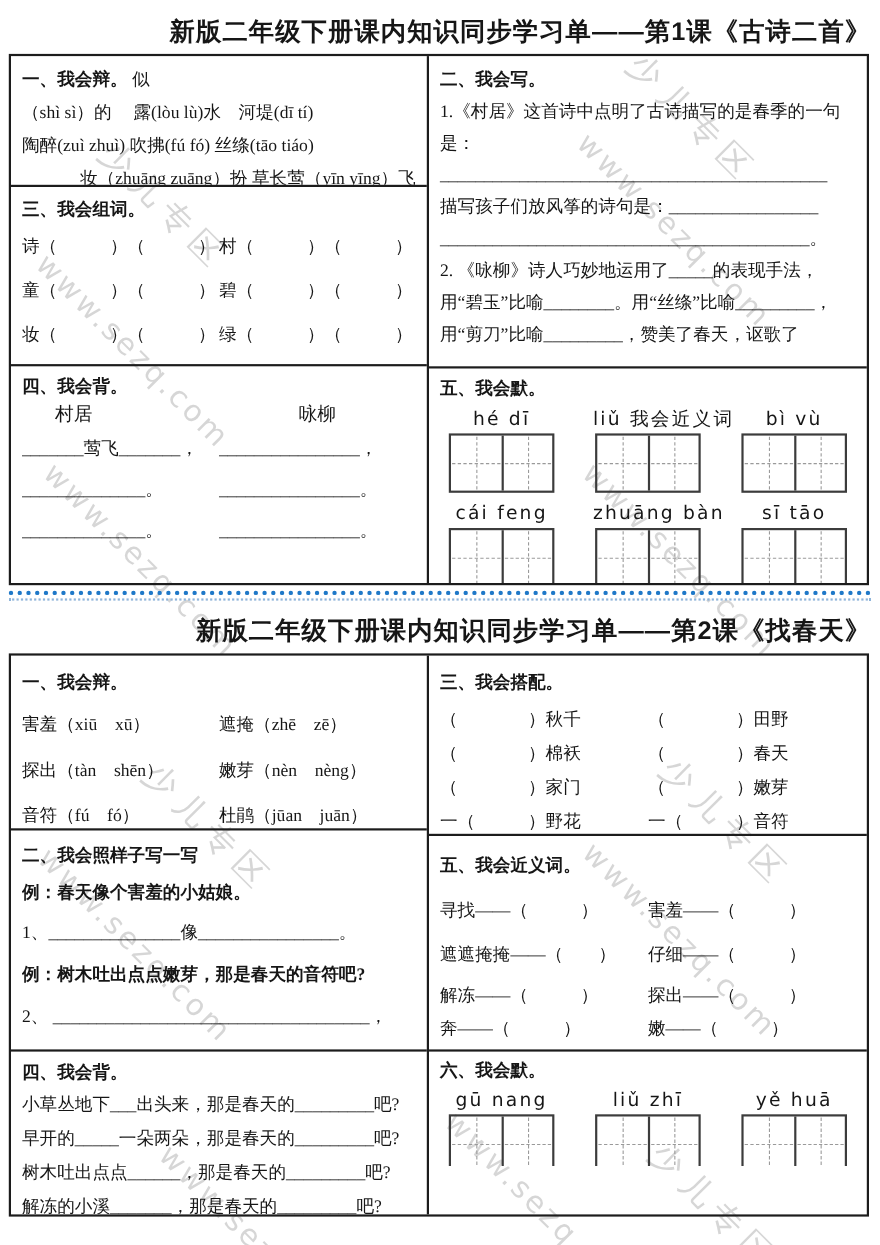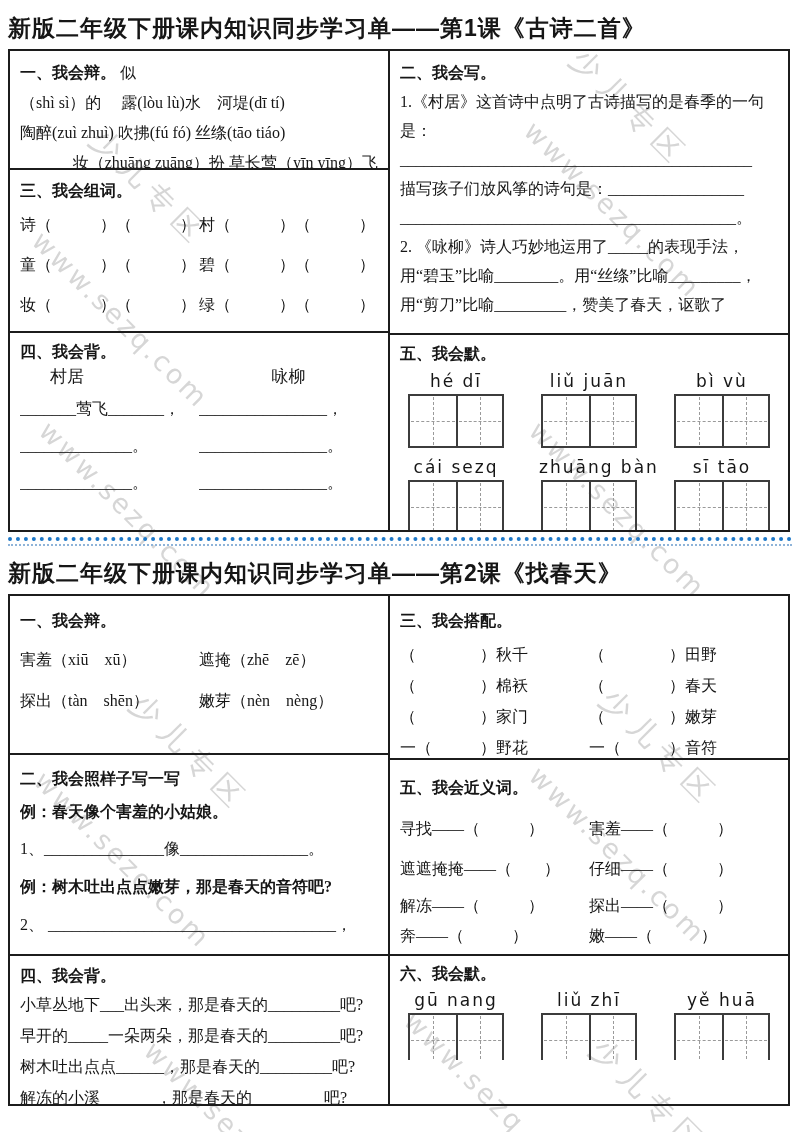--- a/index.html
+++ b/index.html
@@ -22,21 +22,21 @@
     white-space:nowrap;
     letter-spacing:3px;
     font-size:27px;
   }
   .wm.zh { font-size:30px; letter-spacing:8px; }
 
   .title {
     font-family:"Liberation Sans","DejaVu Sans",sans-serif;
     font-weight:bold;
     font-size:23px;
-    text-align:left;
+    text-align:right;
     letter-spacing:1px;
     padding-top:13px;
     height:49px;
     position:relative; z-index:2;
   }
   .title2 { padding-top:8px; height:44px; }
 
   .grid-table {
     position:relative; z-index:2;
     display:flex;
@@ -209,37 +209,37 @@
         <div class="dict-rows">
           <div class="dict-row">
             <div class="dict-word">
               <div class="pinyin">hé dī</div>
               <div class="tzg">
                   <div class="tzg-cell"></div>
                   <div class="tzg-cell"></div>
                 </div>
             </div>
             <div class="dict-word">
-              <div class="pinyin">liǔ juān</div>
+              <div class="pinyin">liǔ 我会近义词</div>
               <div class="tzg">
                   <div class="tzg-cell"></div>
                   <div class="tzg-cell"></div>
                 </div>
             </div>
             <div class="dict-word">
               <div class="pinyin">bì vù</div>
               <div class="tzg">
                   <div class="tzg-cell"></div>
                   <div class="tzg-cell"></div>
                 </div>
             </div>
           </div>
           <div class="dict-row" style="margin-top:8px;">
             <div class="dict-word">
-              <div class="pinyin">cái sezq</div>
+              <div class="pinyin">cái feng</div>
               <div class="tzg">
                   <div class="tzg-cell"></div>
                   <div class="tzg-cell"></div>
                 </div>
             </div>
             <div class="dict-word">
               <div class="pinyin">zhuāng bàn</div>
               <div class="tzg">
                   <div class="tzg-cell"></div>
                   <div class="tzg-cell"></div>
@@ -271,20 +271,24 @@
 
       <section class="cell c-disc">
         <div class="line" style="line-height:36px;"><span class="heading">一、我会辩。</span></div>
         <div class="pair-row">
           <span>害羞（xiū　xū）</span>
           <span>遮掩（zhē　zē）</span>
         </div>
         <div class="pair-row">
           <span>探出（tàn　shēn）</span>
           <span>嫩芽（nèn　nèng）</span>
+        </div>
+        <div class="pair-row">
+          <span>音符（fú　fó）</span>
+          <span>杜鹃（jūan　juān）</span>
         </div>
       </section>
 
       <section class="cell c-copy">
         <div class="copy-line"><span class="heading">二、我会照样子写一写</span></div>
         <div class="copy-line" style="font-weight:bold;">例：春天像个害羞的小姑娘。</div>
         <div class="copy-line" style="line-height:42px;">1、_______________像________________。</div>
         <div class="copy-line" style="font-weight:bold;">例：树木吐出点点嫩芽，那是春天的音符吧?</div>
         <div class="copy-line" style="line-height:44px;">2、 ____________________________________，</div>
         <div class="copy-line" style="line-height:36px;">那是___________________________________?</div>

